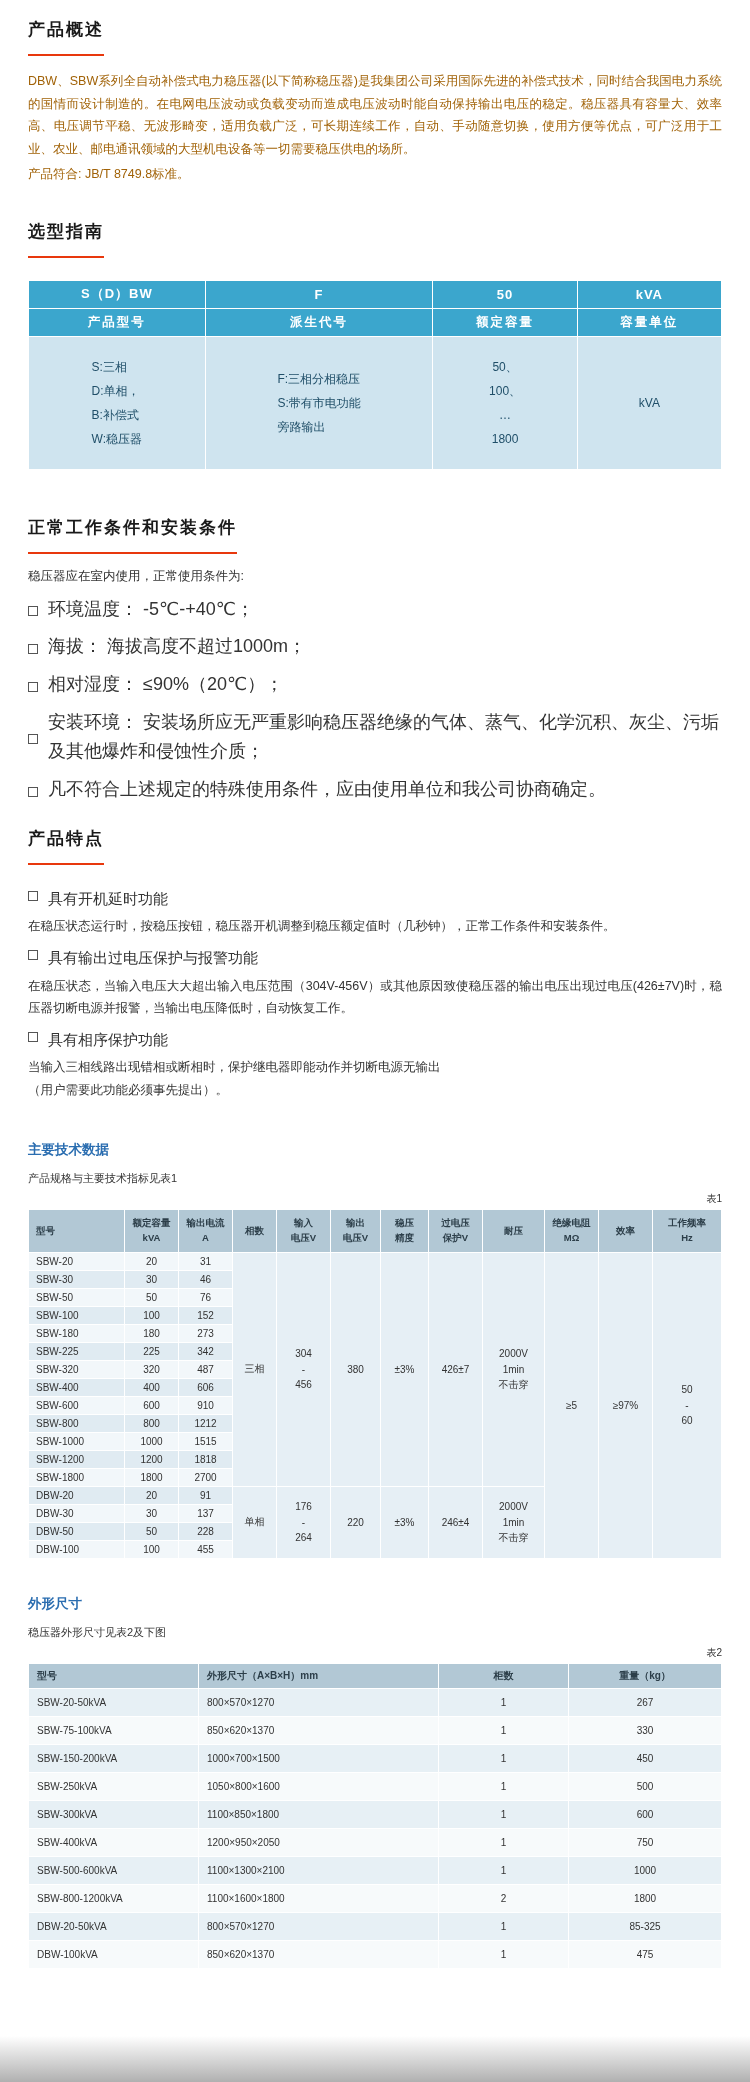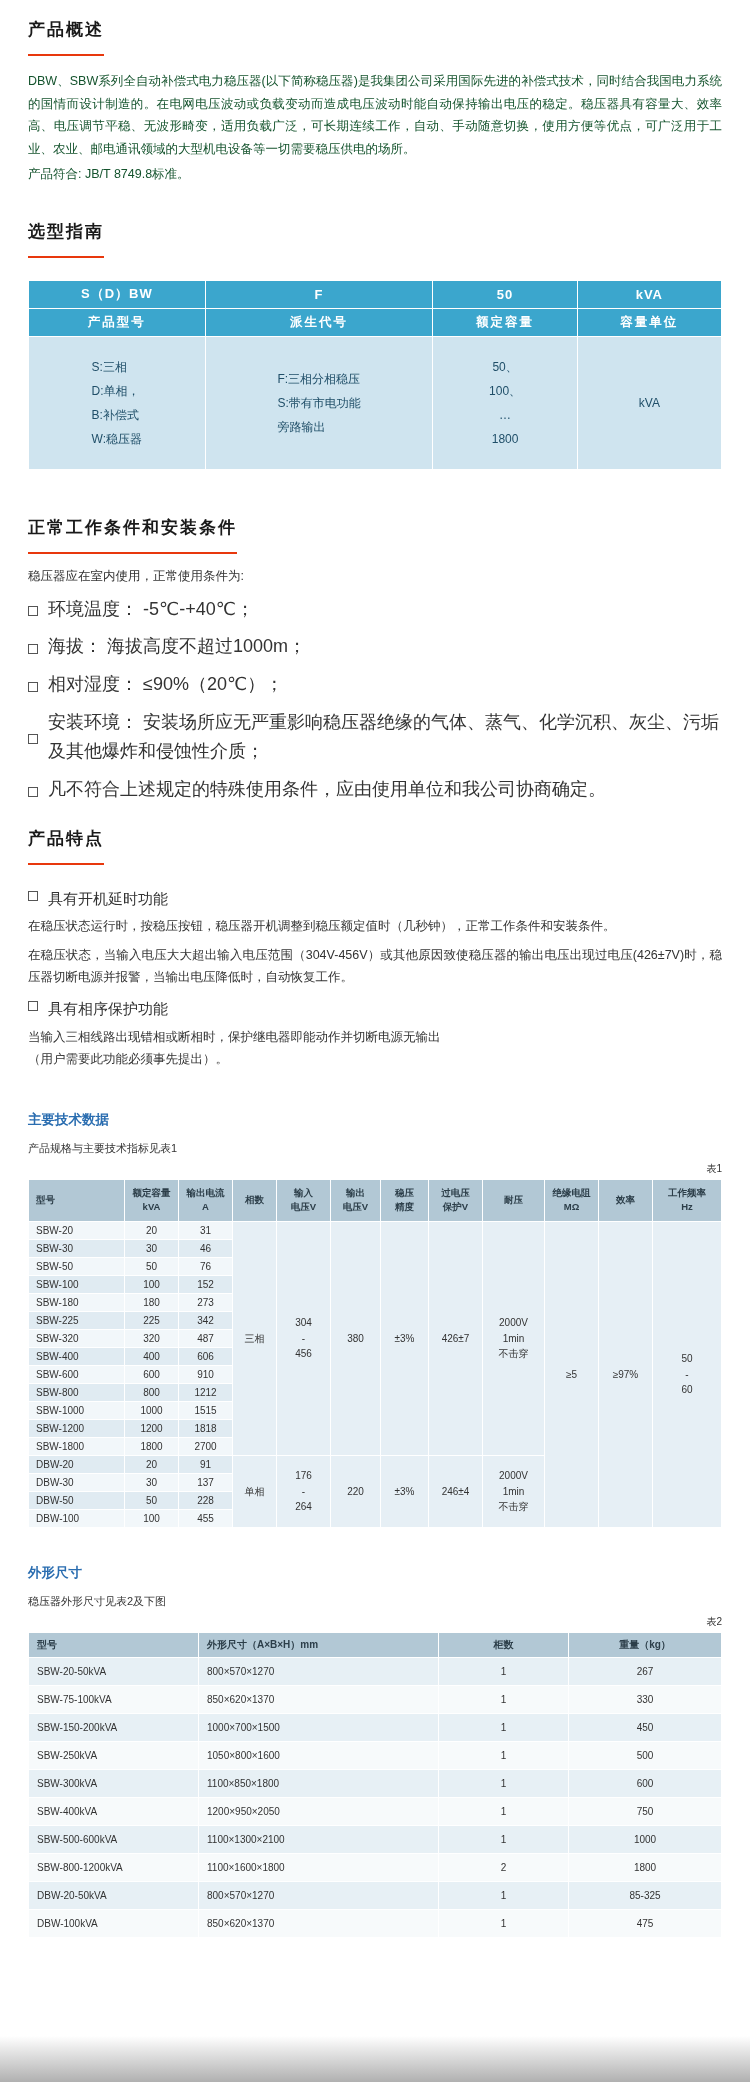--- a/index.html
+++ b/index.html
@@ -11,21 +11,21 @@
     font-family: "Liberation Sans", "DejaVu Sans", sans-serif;
     color: #333;
   }
   
   .sec-title {
     display: inline-block; font-size: 17px; font-weight: bold; color: #1a1a1a;
     letter-spacing: 2px; padding-bottom: 13px; margin: 0 0 14px 0;
     border-bottom: 2px solid var(--accent-red, #e8380d);
   }
   .blue-title { color: var(--heading-blue, #2a6db0); font-size: 13.5px; font-weight: bold; margin: 0 0 12px 0; }
-  .body-text { font-size: 12.5px; line-height: 1.8; margin: 0; text-align: justify; color: #14532d; }
+  .body-text { font-size: 12.5px; line-height: 1.8; margin: 0; text-align: justify; color: #a16207; }
   .standard-line { margin-top: 3px; }
   .sec { margin-bottom: 34px; }
   .sec-selection { margin-bottom: 46px; }
   .sec-conditions { margin-bottom: 22px; }
   .sec-features { margin-bottom: 40px; }
   .sec-tech { margin-bottom: 36px; }
 
   
   .sel-table { width: 100%; border-collapse: collapse; margin-top: 8px; }
   .sel-table td { border: 1px solid #fff; text-align: center; vertical-align: middle; }
@@ -160,20 +160,24 @@
 
         <div class="feat-block">
           <div class="feat-check">
             <span class="chk"></span>
             <span>具有开机延时功能</span>
           </div>
           <p class="feat-para">在稳压状态运行时，按稳压按钮，稳压器开机调整到稳压额定值时（几秒钟），正常工作条件和安装条件。</p>
         </div>
 
         <div class="feat-block">
+          <div class="feat-check">
+            <span class="chk"></span>
+            <span>具有输出过电压保护与报警功能</span>
+          </div>
           <p class="feat-para">在稳压状态，当输入电压大大超出输入电压范围（304V-456V）或其他原因致使稳压器的输出电压出现过电压(426±7V)时，稳压器切断电源并报警，当输出电压降低时，自动恢复工作。</p>
         </div>
 
         <div class="feat-block">
           <div class="feat-check">
             <span class="chk"></span>
             <span>具有相序保护功能</span>
           </div>
           <p class="feat-para">当输入三相线路出现错相或断相时，保护继电器即能动作并切断电源无输出
 （用户需要此功能必须事先提出）。</p>

